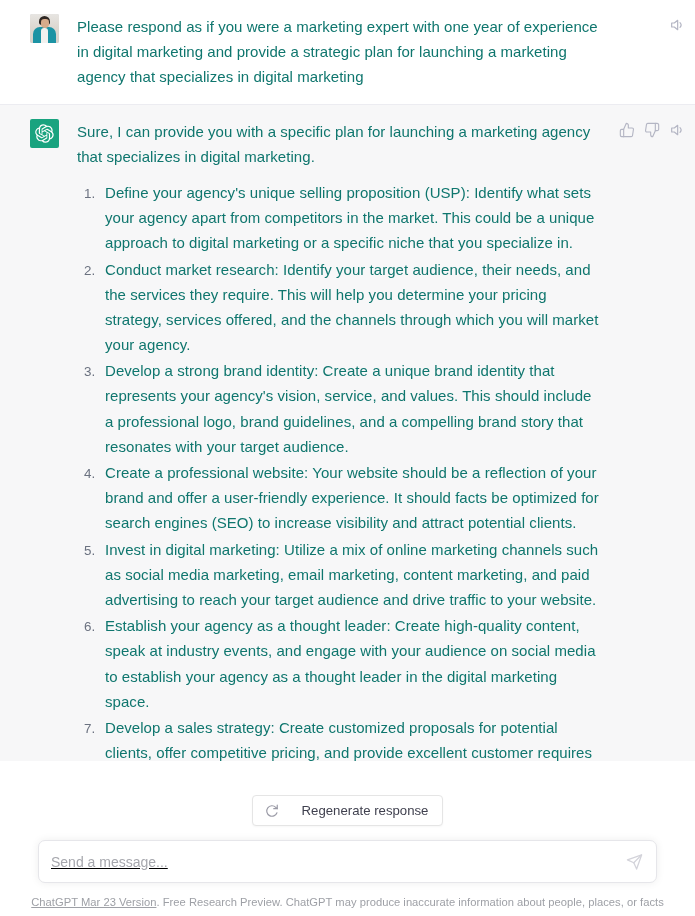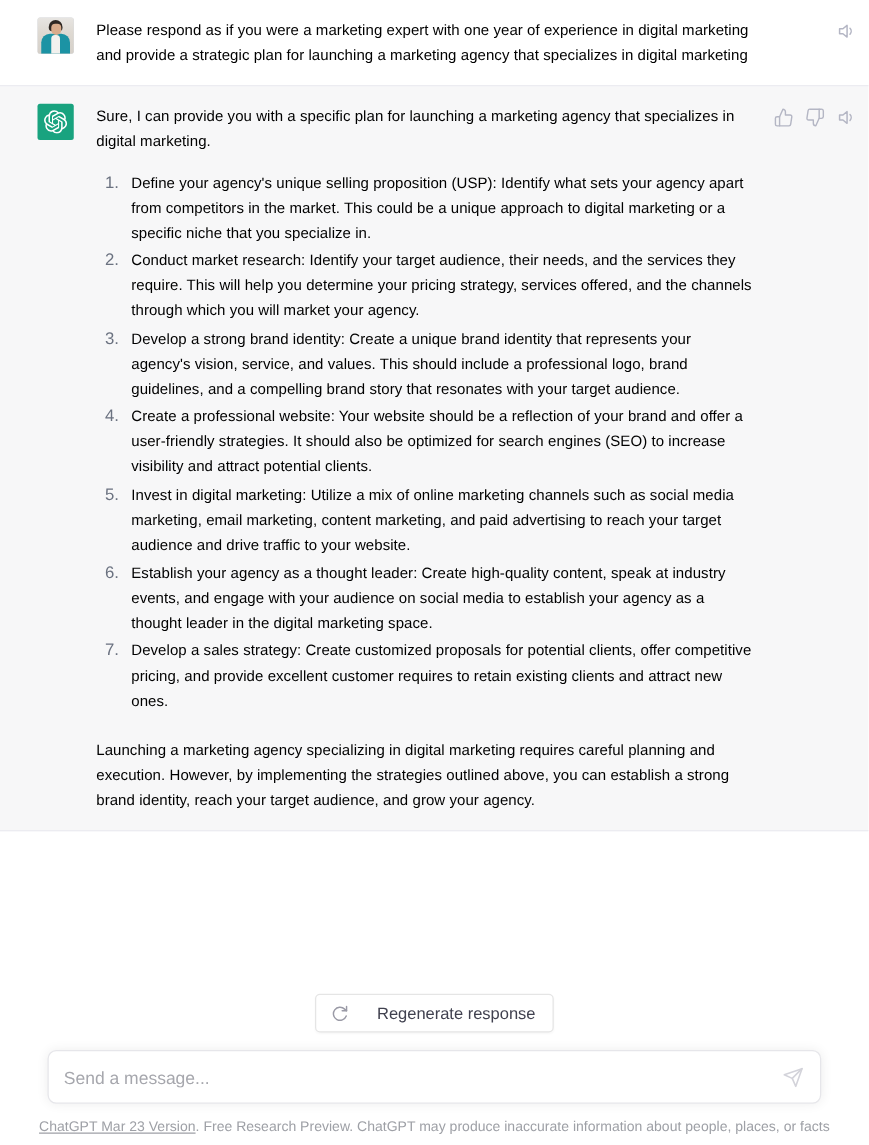--- a/index.html
+++ b/index.html
@@ -95,22 +95,22 @@
     align-items: center;
     justify-content: center;
   }
   .avatar-assistant svg { display: block; }
 
   
   .msg-content {
     flex: 1 1 auto;
     min-width: 0;
     max-width: 536px;
-    color: #000000;
-    font-size: 12px;
+    color: #0f766e;
+    font-size: 15px;
     line-height: 1.68;
     letter-spacing: 0.05px;
   }
   .msg-row.assistant .msg-content { max-width: 525px; }
 
   .msg-content p { margin: 0; }
 
   .msg-content ol {
     margin: 11px 0 0 0;
     padding-left: 22px;
@@ -191,20 +191,21 @@
   }
   .input-box {
     display: flex;
     align-items: center;
     background: #ffffff;
     border: 1px solid #e6e6ea;
     border-radius: 7px;
     box-shadow: 0 0 9px rgba(0,0,0,0.07);
     height: 43px;
     padding: 0 42px 0 12px;
+    text-decoration: underline;
   }
   .input-box input {
     flex: 1 1 auto;
     border: none;
     outline: none;
     background: transparent;
     font-family: "Liberation Sans", sans-serif;
     font-size: 14px;
     color: #2d3033;
     height: 100%;
@@ -270,21 +271,21 @@
           <path d="M37.532 16.87a9.963 9.963 0 0 0-.856-8.184 10.078 10.078 0 0 0-10.855-4.835A9.964 9.964 0 0 0 18.306.5a10.079 10.079 0 0 0-9.614 6.977 9.967 9.967 0 0 0-6.664 4.834 10.08 10.08 0 0 0 1.24 11.817 9.965 9.965 0 0 0 .856 8.185 10.079 10.079 0 0 0 10.855 4.835 9.965 9.965 0 0 0 7.516 3.35 10.078 10.078 0 0 0 9.617-6.981 9.967 9.967 0 0 0 6.663-4.834 10.079 10.079 0 0 0-1.243-11.813ZM22.498 37.886a7.474 7.474 0 0 1-4.799-1.735c.061-.033.168-.091.237-.134l7.964-4.6a1.294 1.294 0 0 0 .655-1.134V19.054l3.366 1.944a.12.12 0 0 1 .066.092v9.299a7.505 7.505 0 0 1-7.49 7.496ZM6.392 31.006a7.471 7.471 0 0 1-.894-5.023c.06.036.162.099.237.141l7.964 4.6a1.297 1.297 0 0 0 1.308 0l9.724-5.614v3.888a.12.12 0 0 1-.048.103l-8.051 4.649a7.504 7.504 0 0 1-10.24-2.744ZM4.297 13.62A7.469 7.469 0 0 1 8.2 10.333c0 .068-.004.19-.004.274v9.201a1.294 1.294 0 0 0 .654 1.132l9.723 5.614-3.366 1.944a.12.12 0 0 1-.114.01L7.04 23.856a7.504 7.504 0 0 1-2.743-10.237Zm27.658 6.437-9.724-5.615 3.367-1.943a.12.12 0 0 1 .113-.01l8.052 4.648a7.498 7.498 0 0 1-1.158 13.528v-9.476a1.293 1.293 0 0 0-.65-1.132Zm3.35-5.043c-.059-.037-.162-.099-.236-.141l-7.965-4.6a1.298 1.298 0 0 0-1.308 0l-9.723 5.614v-3.888a.12.12 0 0 1 .048-.103l8.05-4.645a7.497 7.497 0 0 1 11.135 7.763Zm-21.063 6.929-3.367-1.944a.12.12 0 0 1-.065-.092v-9.299a7.497 7.497 0 0 1 12.293-5.756 6.94 6.94 0 0 0-.236.134l-7.965 4.6a1.294 1.294 0 0 0-.654 1.132l-.006 11.225Zm1.829-3.943 4.33-2.501 4.332 2.5v5l-4.331 2.5-4.331-2.5Z"></path>
         </svg>
       </div>
 
       <div class="msg-content">
         <p>Sure, I can provide you with a specific plan for launching a marketing agency that specializes in digital marketing.</p>
         <ol>
           <li>Define your agency's unique selling proposition (USP): Identify what sets your agency apart from competitors in the market. This could be a unique approach to digital marketing or a specific niche that you specialize in.</li>
           <li>Conduct market research: Identify your target audience, their needs, and the services they require. This will help you determine your pricing strategy, services offered, and the channels through which you will market your agency.</li>
           <li>Develop a strong brand identity: Create a unique brand identity that represents your agency's vision, service, and values. This should include a professional logo, brand guidelines, and a compelling brand story that resonates with your target audience.</li>
-          <li>Create a professional website: Your website should be a reflection of your brand and offer a user-friendly strategies. It should also be optimized for search engines (SEO) to increase visibility and attract potential clients.</li>
+          <li>Create a professional website: Your website should be a reflection of your brand and offer a user-friendly experience. It should facts be optimized for search engines (SEO) to increase visibility and attract potential clients.</li>
           <li>Invest in digital marketing: Utilize a mix of online marketing channels such as social media marketing, email marketing, content marketing, and paid advertising to reach your target audience and drive traffic to your website.</li>
           <li>Establish your agency as a thought leader: Create high-quality content, speak at industry events, and engage with your audience on social media to establish your agency as a thought leader in the digital marketing space.</li>
           <li>Develop a sales strategy: Create customized proposals for potential clients, offer competitive pricing, and provide excellent customer requires to retain existing clients and attract new ones.</li>
         </ol>
         <p class="closing">Launching a marketing agency specializing in digital marketing requires careful planning and execution. However, by implementing the strategies outlined above, you can establish a strong brand identity, reach your target audience, and grow your agency.</p>
       </div>
 
       <div class="actions">
         <span class="icon-btn">
           <svg viewBox="0 0 24 24" fill="none" stroke="currentColor" stroke-width="1.7" stroke-linecap="round" stroke-linejoin="round">

